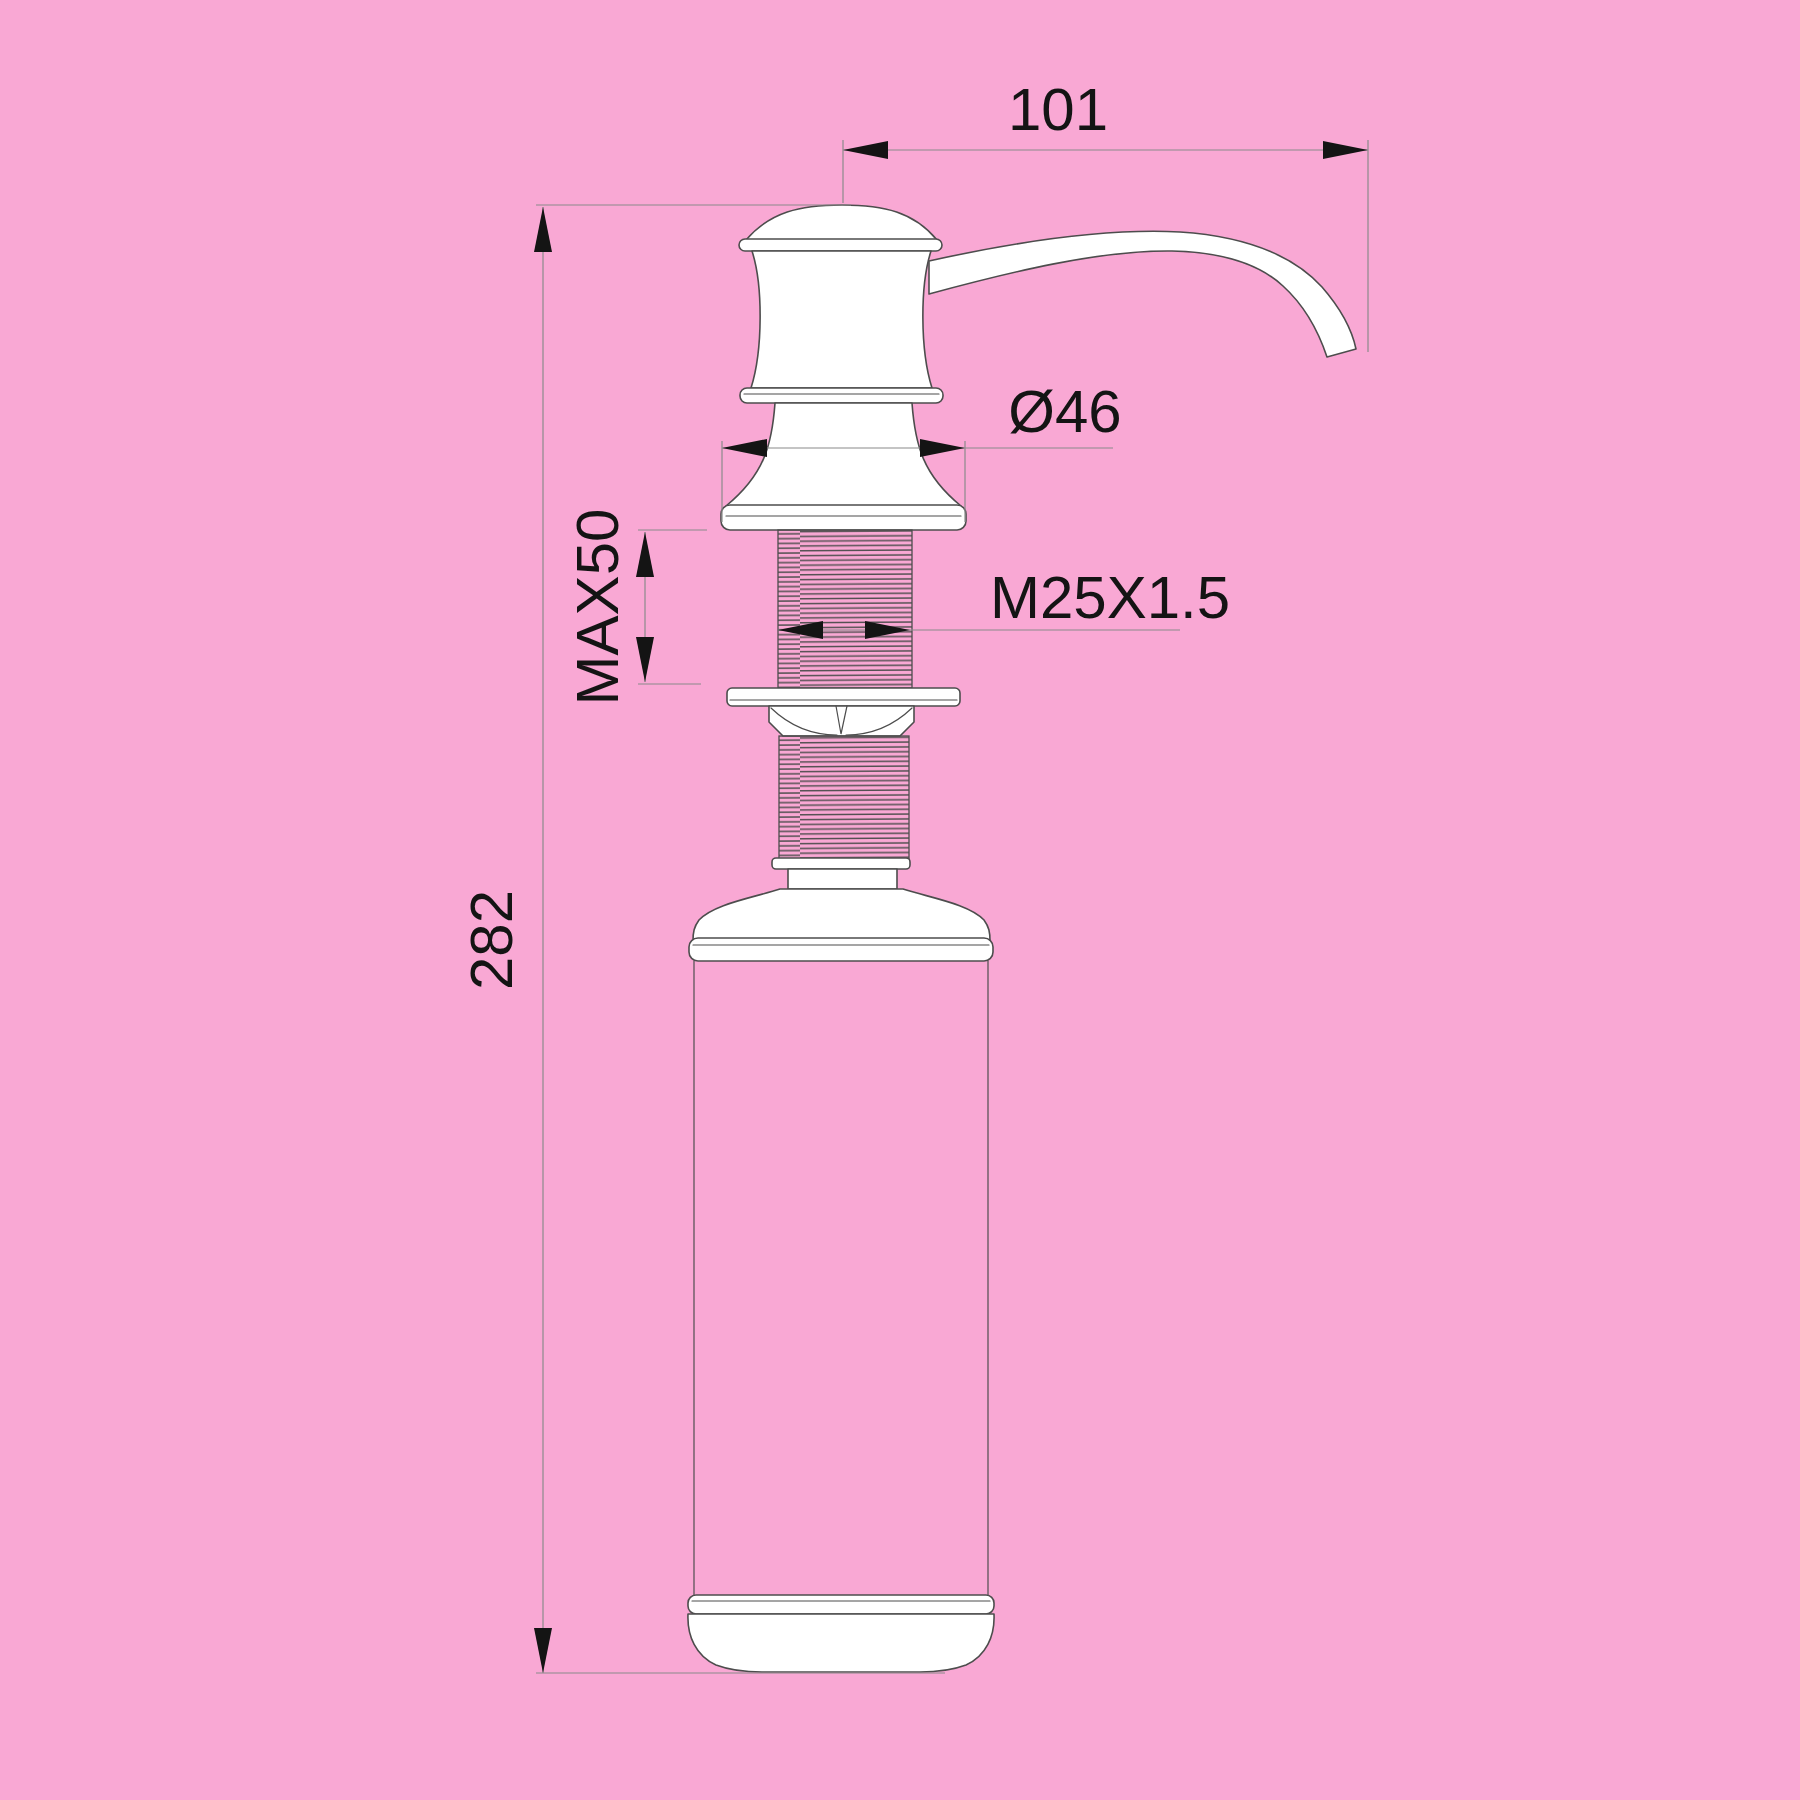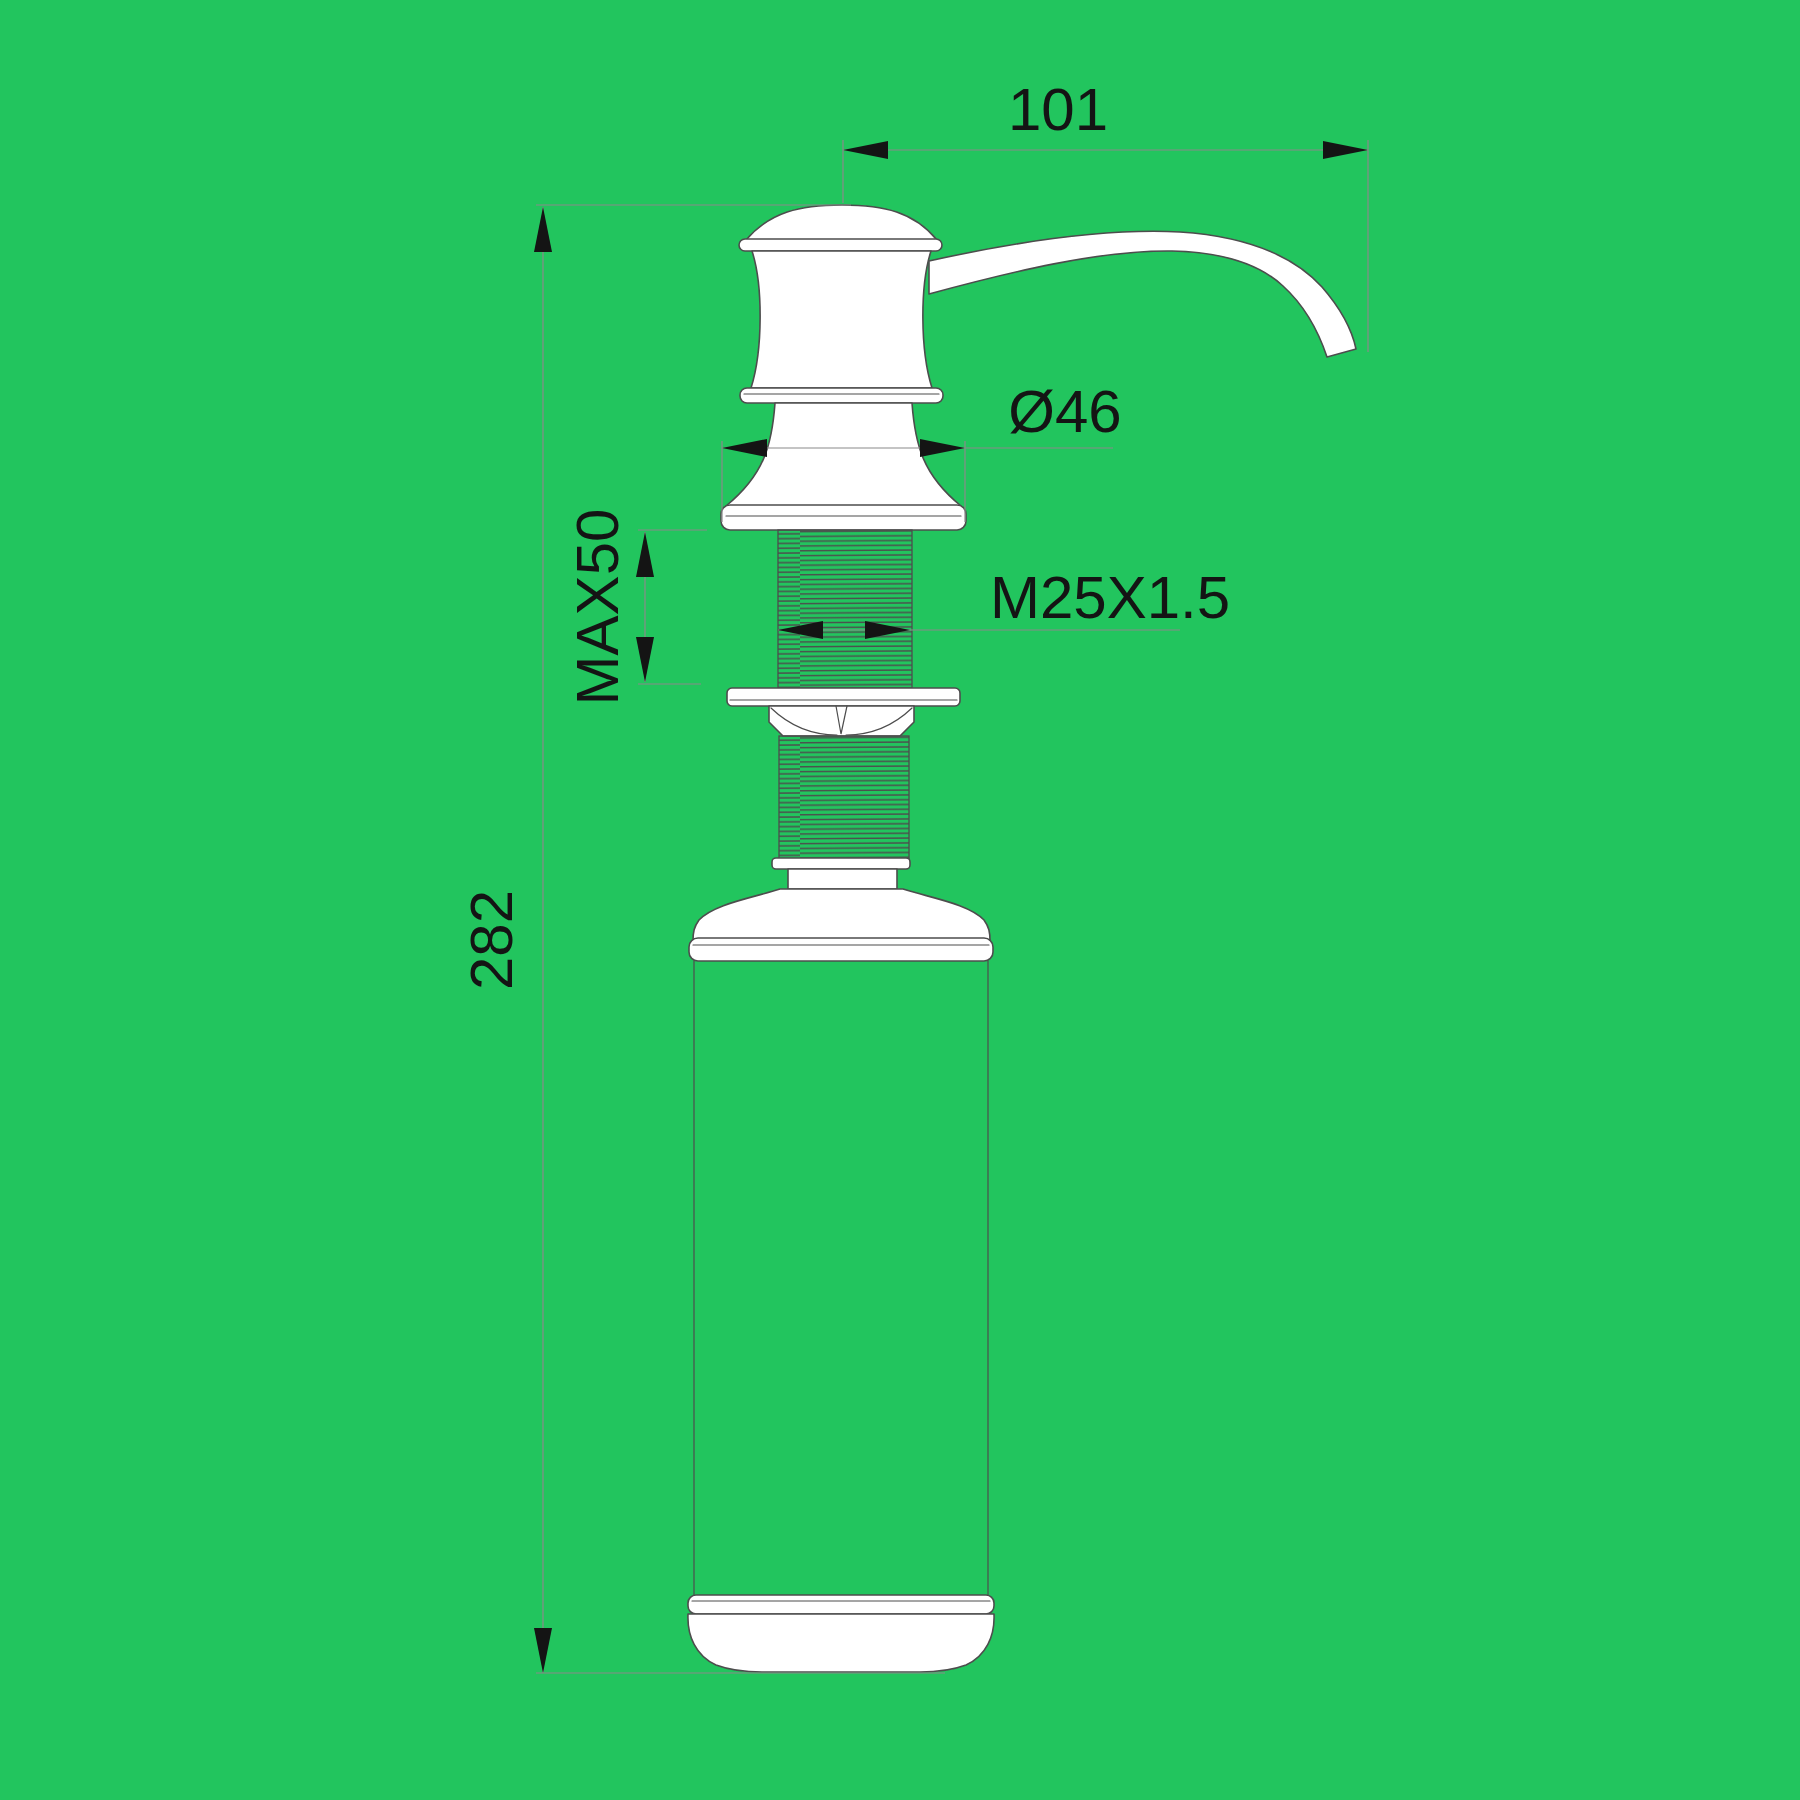--- a/index.html
+++ b/index.html
@@ -1,16 +1,16 @@
 <!DOCTYPE html>
 <html><head>
 <meta charset="utf-8">
 <style>
   html,body{margin:0;padding:0;background:#ffffff;}
-  .canvas{width:1800px;height:1800px;background:#22c55e;position:relative;}
+  .canvas{width:1800px;height:1800px;background:#f9a8d4;position:relative;}
   svg{display:block;}
   .obj{fill:#ffffff;stroke:#4d4d4d;stroke-width:1.6;stroke-linejoin:round;stroke-linecap:round;}
   .objline{fill:none;stroke:#4d4d4d;stroke-width:1.2;stroke-linecap:round;}
   .dim{fill:none;stroke:#8a8a8a;stroke-width:1.2;stroke-linecap:butt;}
   .arr{fill:#141414;stroke:none;}
   .lbl{fill:#141414;font-family:"Liberation Sans",sans-serif;font-size:60px;}
   .threadfill{stroke:#4d4d4d;stroke-width:1.4;}
 </style>
 </head>
 <body>

